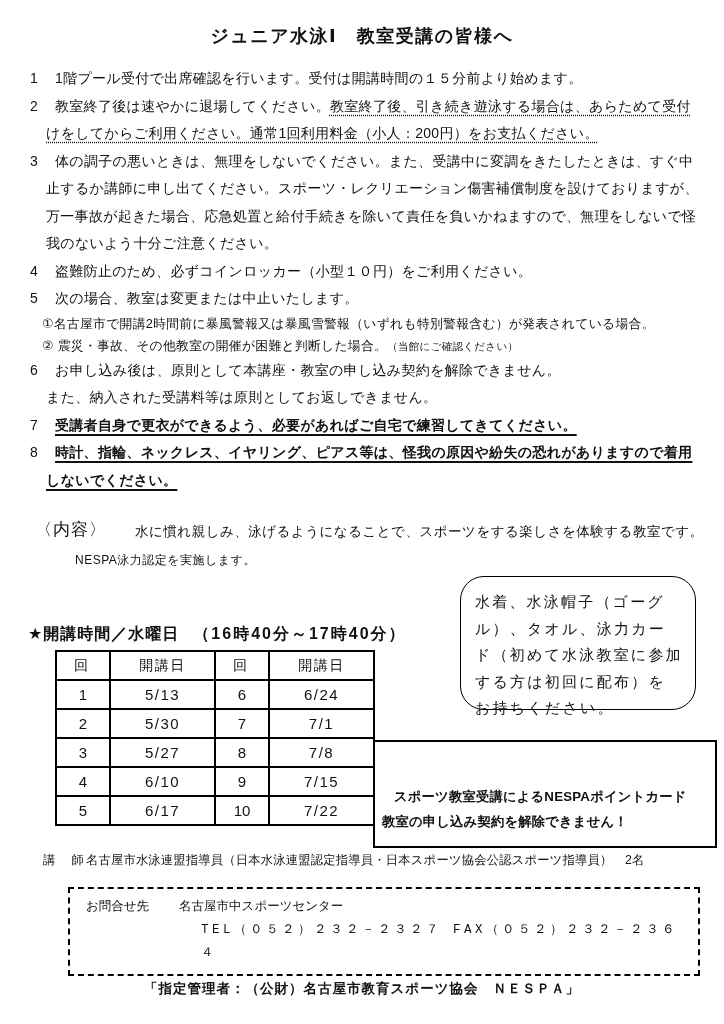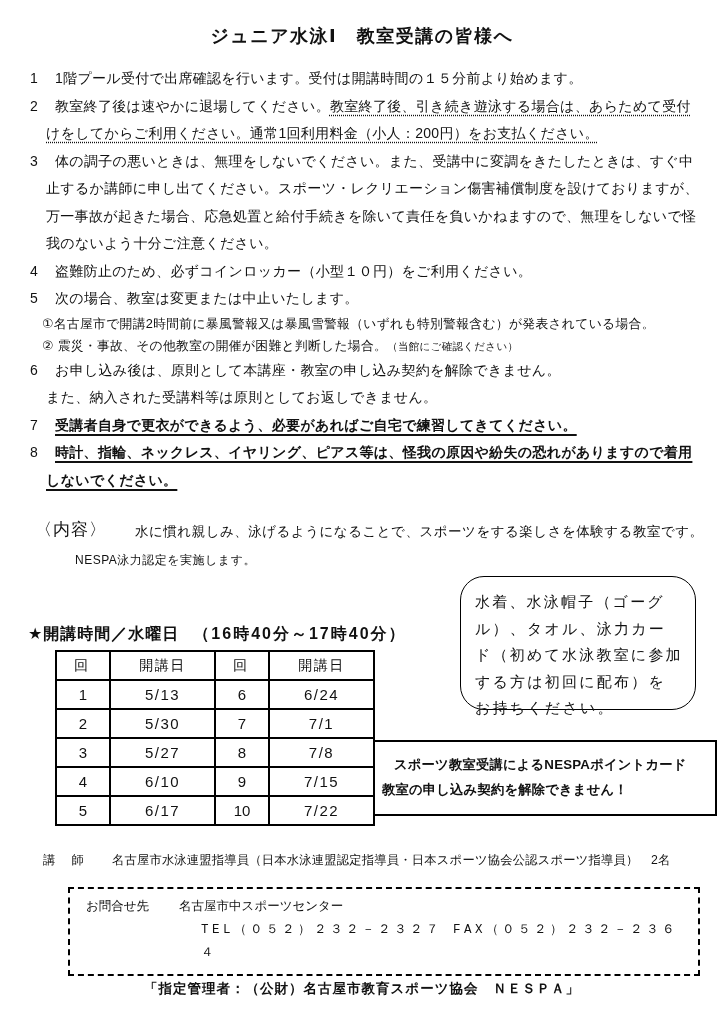--- a/index.html
+++ b/index.html
@@ -55,25 +55,25 @@
   table.schedule .c-no { width:52px; }
   table.schedule .c-date { width:103px; letter-spacing:1.5px; }
   table.schedule th { letter-spacing:4px; font-size:14px; }
 
   .point-box {
     position:absolute; left:373px; top:740px; width:328px;
     border:2.5px solid #000;
     padding:10px 5px 12px 7px;
     font-weight:bold; font-size:13.3px; line-height:25px; letter-spacing:0.2px;
   }
-  .point-box .pb1 { text-indent:12px; white-space:nowrap; }
+  .point-box .pb1 { text-indent:12px; white-space:nowrap;margin-top:32px; }
   .point-box .pb2 { white-space:nowrap; }
 
   .instructor { margin-top:26px; padding-left:43px; font-size:12.3px; letter-spacing:0.2px; white-space:nowrap; }
-  .instructor .ilabel { margin-right:26px; letter-spacing:2px; }
+  .instructor .ilabel { letter-spacing:2px; }
 
   .contact-box {
     margin:18px 0 0 68px; width:600px;
     border:2px dashed #000;
     padding:7px 12px 9px 16px;
     font-size:12.5px; line-height:23px;font-family:Liberation Mono, monospace;
   }
   .contact-box .clabel { margin-right:30px; }
   .contact-box .c2 { padding-left:115px; letter-spacing:3.5px; }
 

